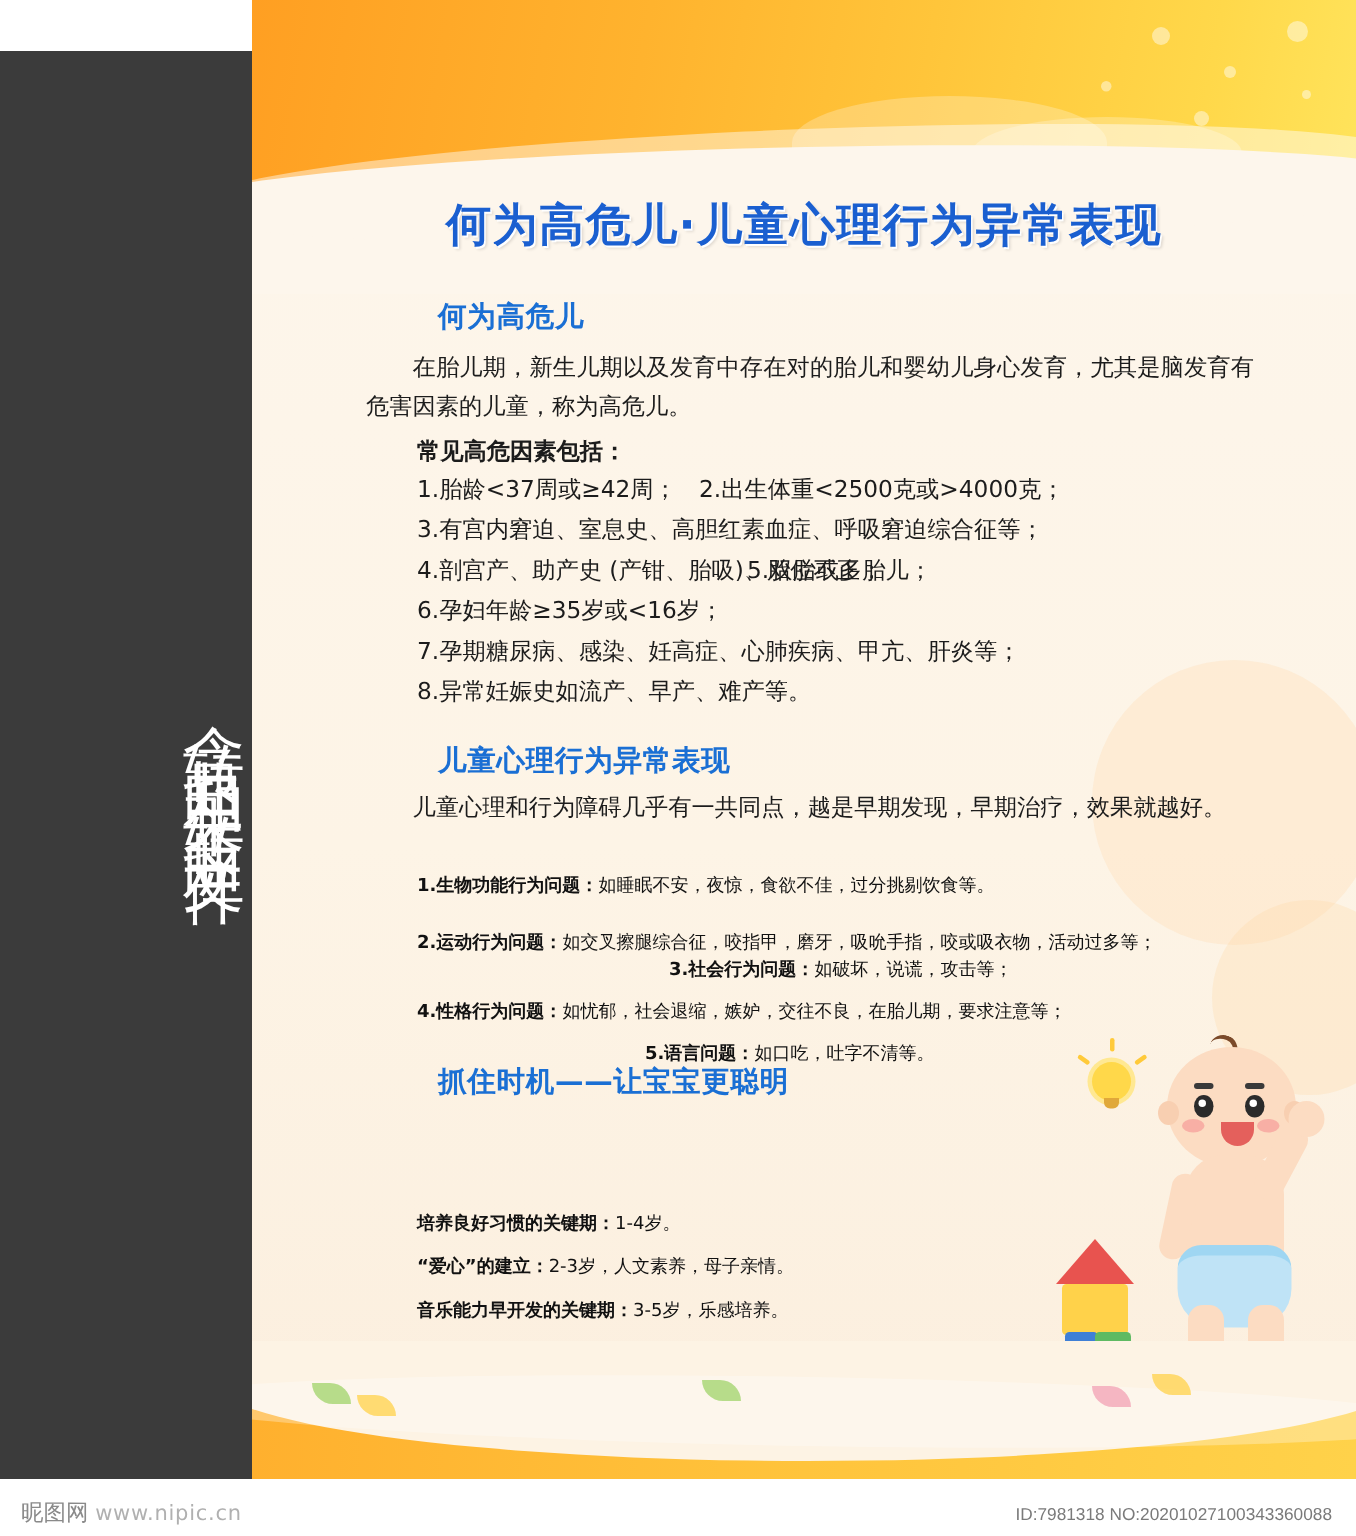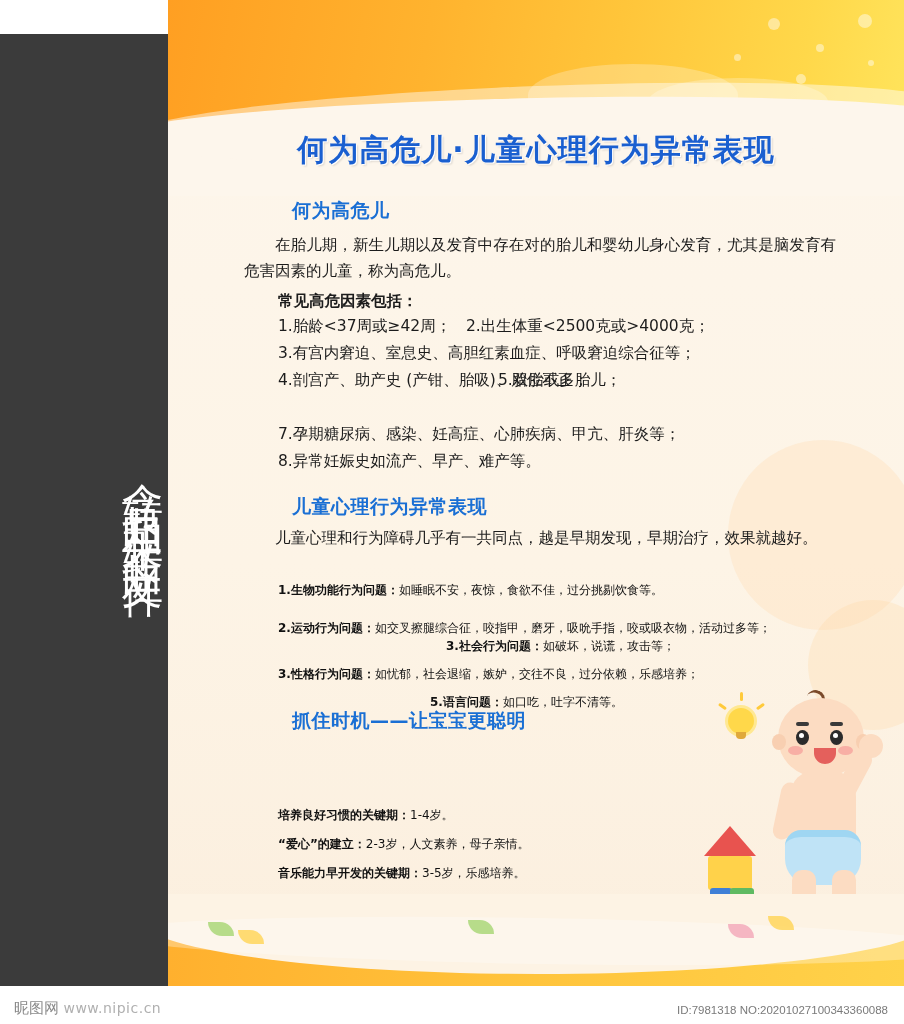--- a/index.html
+++ b/index.html
@@ -366,20 +366,21 @@
 
       <div class="body-text" style="left:76px; top:232px; width:592px;">
         <span class="indent">在胎儿期，新生儿期以及发育中存在对的胎儿和婴幼儿身心发育，尤其是脑发育有危害因素的儿童，称为高危儿。</span>
       </div>
 
       <div class="body-text" style="left:110px; top:313px;">1.胎龄&lt;37周或≥42周；</div>
       <div class="body-text" style="left:298px; top:313px;">2.出生体重&lt;2500克或&gt;4000克；</div>
       <div class="body-text" style="left:110px; top:340px;">3.有宫内窘迫、室息史、高胆红素血症、呼吸窘迫综合征等；</div>
       <div class="body-text" style="left:110px; top:367px;">4.剖宫产、助产史 (产钳、胎吸)、胎位不正；</div>
       <div class="body-text" style="left:330px; top:367px;">5.双胎或多胎儿；</div>
+      <div class="body-text" style="left:110px; top:394px;">6.孕妇年龄≥35岁或&lt;16岁；</div>
       <div class="body-text" style="left:110px; top:421px;">7.孕期糖尿病、感染、妊高症、心肺疾病、甲亢、肝炎等；</div>
       <div class="body-text" style="left:110px; top:448px;">8.异常妊娠史如流产、早产、难产等。</div>
 
       <div class="sec-title" style="left:124px; top:494px;">儿童心理行为异常表现</div>
 
       <div class="body-text" style="left:76px; top:525px; width:600px;">
         <span class="indent">儿童心理和行为障碍几乎有一共同点，越是早期发现，早期治疗，效果就越好。</span>
       </div>
 
       <div class="body-text" style="left:110px; top:576px; width:570px;">
@@ -388,21 +389,21 @@
 
       <div class="body-text" style="left:110px; top:604px; width:575px;margin-top:10px;">
         <span class="kv-line"><span class="k">2.运动行为问题：</span><span>如交叉擦腿综合征，咬指甲，磨牙，吸吮手指，咬或吸衣物，活动过多等；</span></span>
       </div>
 
       <div class="body-text" style="left:278px; top:632px; width:400px;">
         <span class="kv-line"><span class="k">3.社会行为问题：</span><span>如破坏，说谎，攻击等；</span></span>
       </div>
 
       <div class="body-text" style="left:110px; top:660px; width:575px;">
-        <span class="kv-line"><span class="k">3.性格行为问题：</span><span>如忧郁，社会退缩，嫉妒，交往不良，过分依赖，乐感培养；</span></span>
+        <span class="kv-line"><span class="k">4.性格行为问题：</span><span>如忧郁，社会退缩，嫉妒，交往不良，在胎儿期，要求注意等；</span></span>
       </div>
 
       <div class="body-text" style="left:262px; top:688px; width:420px;">
         <span class="kv-line"><span class="k">5.语言问题：</span><span>如口吃，吐字不清等。</span></span>
       </div>
 
       <div class="sec-title" style="left:124px; top:708px;">抓住时机——让宝宝更聪明</div>
 
       <div class="body-text" style="left:110px; top:801px;">
         <span class="kv-line"><span class="k">培养良好习惯的关键期：</span><span>1-4岁。</span></span>

